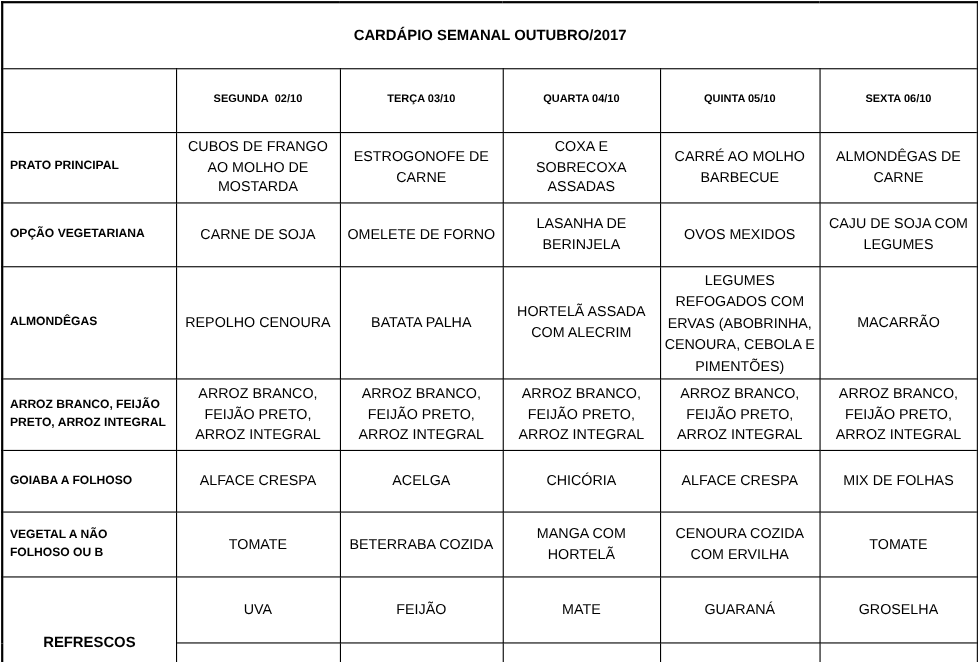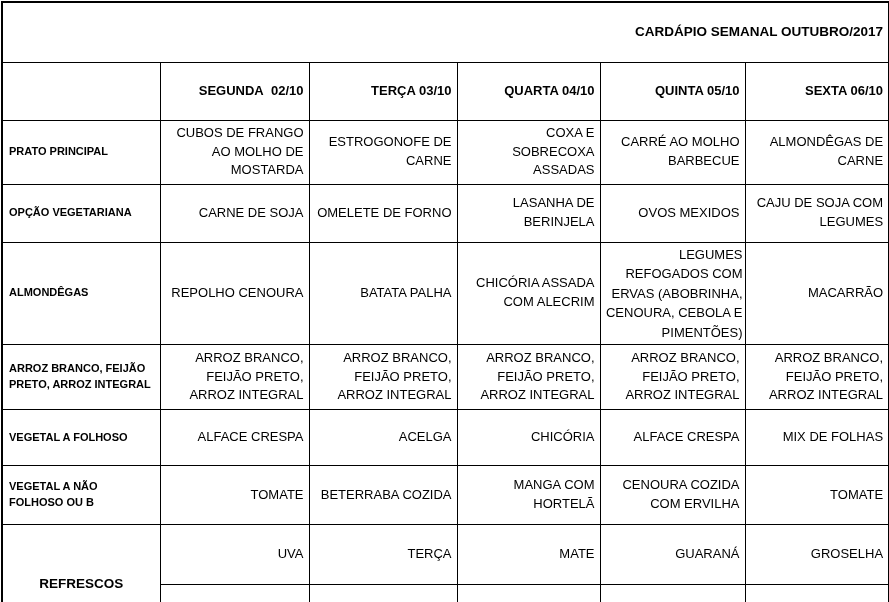--- a/index.html
+++ b/index.html
@@ -1,24 +1,24 @@
 <!DOCTYPE html>
 <html><head>
 <meta charset="utf-8">
 <style>
   html,body{margin:0;padding:0;background:#ffffff;}
   body{font-family:"Liberation Sans","DejaVu Sans",sans-serif;color:#000;}
   .sheet{width:889px;height:602px;background:#fff;box-sizing:border-box;}
   table{width:887px;height:600px;margin:1px 0 0 1px;border-collapse:collapse;table-layout:fixed;
         border:2px solid #000;}
-  td,th{border:1px solid #000;vertical-align:middle;text-align:right;
+  td,th{border:1px solid #000;vertical-align:middle;text-align:center;
         font-size:13px;line-height:1.45;padding:2px 5px;box-sizing:border-box;
         overflow:hidden;word-wrap:break-word;}
   .title-cell{font-weight:bold;font-size:13.5px;border-bottom:1px solid #000;}
-  th{font-weight:bold;font-size:13px;}
+  th{font-weight:bold;font-size:10px;}
   .rowhead{font-weight:bold;text-align:left;padding-left:6px;font-size:11px;}
   .rowhead-center{font-weight:bold;text-align:center;font-size:13.5px;}
   .small-text{font-size:13px;line-height:1.5;padding:2px 2px;}
 </style>
 </head>
 <body>
 
 <div class="sheet">
 <table>
   <colgroup>
@@ -59,56 +59,56 @@
     <td>OMELETE DE FORNO</td>
     <td>LASANHA DE BERINJELA</td>
     <td>OVOS MEXIDOS</td>
     <td>CAJU DE SOJA COM LEGUMES</td>
   </tr>
 
   <tr style="height:60px">
     <td class="rowhead">ALMONDÊGAS</td>
     <td>REPOLHO CENOURA</td>
     <td>BATATA PALHA</td>
-    <td>CHICÓRIA ASSADA COM ALECRIM</td>
+    <td>HORTELÃ ASSADA COM ALECRIM</td>
     <td class="small-text">LEGUMES REFOGADOS COM ERVAS (ABOBRINHA, CENOURA, CEBOLA E PIMENTÕES)</td>
     <td>MACARRÃO</td>
   </tr>
 
   <tr style="height:65px">
     <td class="rowhead">ARROZ BRANCO, FEIJÃO PRETO, ARROZ INTEGRAL</td>
     <td>ARROZ BRANCO, FEIJÃO PRETO, ARROZ INTEGRAL</td>
     <td>ARROZ BRANCO, FEIJÃO PRETO, ARROZ INTEGRAL</td>
     <td>ARROZ BRANCO, FEIJÃO PRETO, ARROZ INTEGRAL</td>
     <td>ARROZ BRANCO, FEIJÃO PRETO, ARROZ INTEGRAL</td>
     <td>ARROZ BRANCO, FEIJÃO PRETO, ARROZ INTEGRAL</td>
   </tr>
 
   <tr style="height:56px">
-    <td class="rowhead">VEGETAL A FOLHOSO</td>
+    <td class="rowhead">GOIABA A FOLHOSO</td>
     <td>ALFACE CRESPA</td>
     <td>ACELGA</td>
     <td>CHICÓRIA</td>
     <td>ALFACE CRESPA</td>
     <td>MIX DE FOLHAS</td>
   </tr>
 
   <tr style="height:59px">
     <td class="rowhead">VEGETAL A NÃO FOLHOSO OU B</td>
     <td>TOMATE</td>
     <td>BETERRABA COZIDA</td>
     <td>MANGA COM HORTELÃ</td>
     <td>CENOURA COZIDA COM ERVILHA</td>
     <td>TOMATE</td>
   </tr>
 
   <tr style="height:60px">
     <td class="rowhead-center" rowspan="2">REFRESCOS</td>
     <td>UVA</td>
-    <td>TERÇA</td>
+    <td>FEIJÃO</td>
     <td>MATE</td>
     <td>GUARANÁ</td>
     <td>GROSELHA</td>
   </tr>
 
   <tr style="height:60px">
     <td>TANGERINA</td>
     <td>MANGA</td>
     <td>LARANJA</td>
     <td>GOIABA</td>

